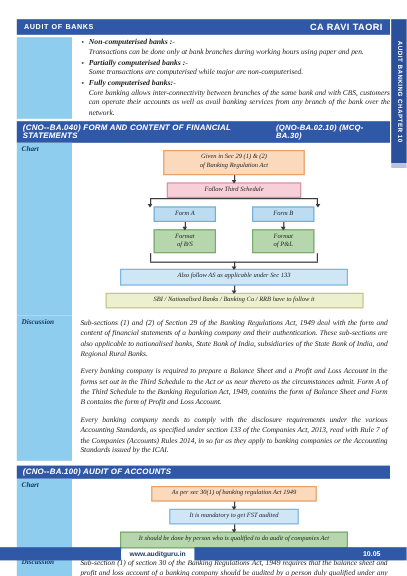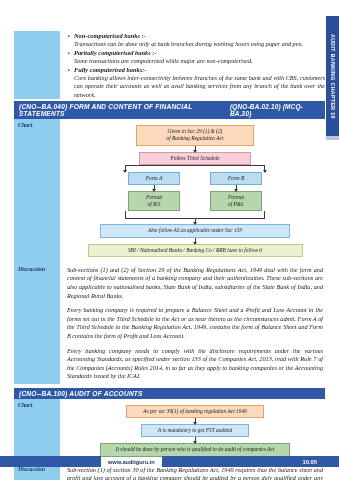--- a/index.html
+++ b/index.html
@@ -335,20 +335,24 @@
 
 <div class="page">
 
   <div class="bleed-top"></div>
 
   <div class="side-tab">
     <span>AUDIT BANKING CHAPTER 10</span>
   </div>
   <div class="side-tab-shadow"></div>
 
+  <div class="header">
+    <div class="header-left">AUDIT OF BANKS</div>
+    <div class="header-right">CA RAVI TAORI</div>
+  </div>
 
   <div class="content">
 
     <div class="intro">
       <div class="blue-pane"></div>
       <div class="intro-body">
 
         <div class="bullet-row">
           <div class="bullet-dot">▪</div>
           <div class="bullet-head">Non-computerised banks :-</div>

